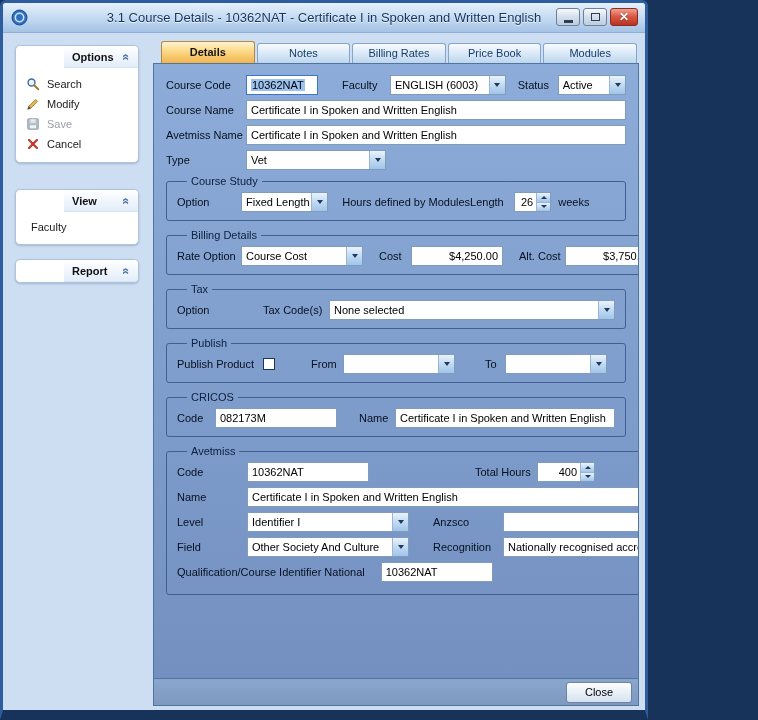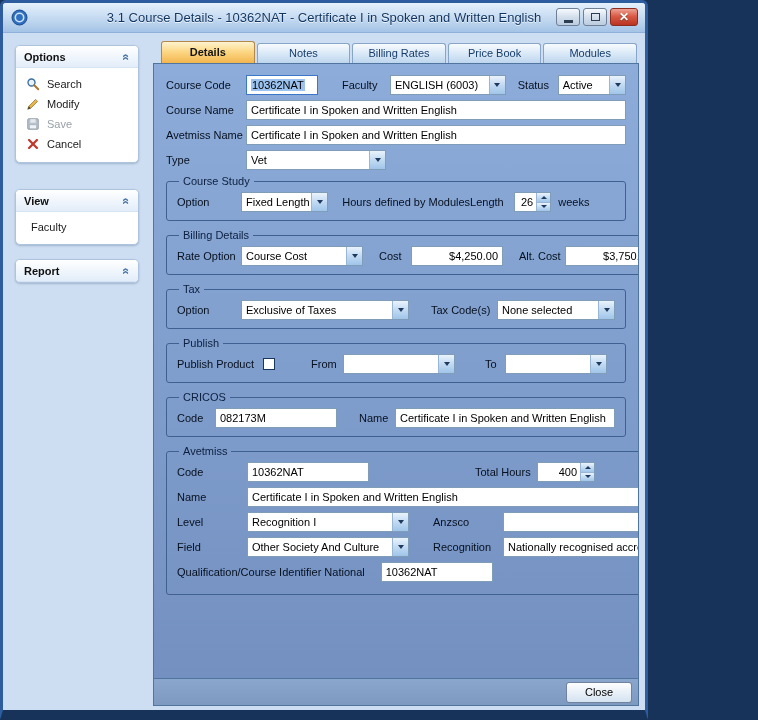--- a/index.html
+++ b/index.html
@@ -50,21 +50,21 @@
     width:124px; background:#fff; border:1px solid #aec4de; border-radius:5px;
     box-shadow:0 1px 2px rgba(30,60,100,.25); overflow:hidden;
   }
   .panel.mb-lg { margin-bottom:26px; }
   .panel.mb-sm { margin-bottom:14px; }
   .panel-h {
     display:flex; align-items:center; justify-content:space-between;
     padding:4px 8px 3px 8px;
     background:linear-gradient(#ffffff, #e2edf9);
     border-bottom:1px solid #d6e3f2;
-    font-weight:bold; color:#101010;
+    font-weight:bold; color:#101010;margin-left:48px;
   }
   .chev { display:inline-block; transform:rotate(90deg); color:#4d74a8; font-weight:bold; font-size:12px; }
   .panel-items { padding:6px 4px 8px 10px; }
   .item { display:flex; align-items:center; gap:7px; padding:3px 0; color:#1a1a1a; cursor:default; }
   .item.disabled { color:#9aa0a8; }
   .item .ic { width:14px; height:14px; flex:0 0 auto; }
   .item.noicon { padding-left:5px; }
   
   .main { flex:1; display:flex; flex-direction:column; padding:8px 6px 4px 2px; min-width:0; }
   .tabs { display:flex; align-items:flex-end; height:22px; padding-left:8px; }
@@ -110,21 +110,21 @@
   }
   .arr { width:0; height:0; border-left:3.5px solid transparent; border-right:3.5px solid transparent; border-top:4px solid #1e3a5f; }
   .spinner { display:inline-flex; height:20px; border:1px solid #7f9db9; background:#fff; overflow:hidden; }
   .spin-text { flex:1; line-height:18px; padding:0 3px; text-align:right; color:#000; }
   .spin-btns { width:14px; flex:0 0 14px; display:flex; flex-direction:column; border-left:1px solid #9ab6d6; }
   .spin-btns .sb { flex:1; display:flex; align-items:center; justify-content:center; background:linear-gradient(#eaf3fc, #a0c5ea); }
   .spin-btns .sb + .sb { border-top:1px solid #9ab6d6; }
   .tri-up { width:0; height:0; border-left:3px solid transparent; border-right:3px solid transparent; border-bottom:3.5px solid #1e3a5f; }
   .tri-dn { width:0; height:0; border-left:3px solid transparent; border-right:3px solid transparent; border-top:3.5px solid #1e3a5f; }
   fieldset.grp { border:1px solid #3f6192; border-radius:3px; margin:2px 0 8px 0; padding:5px 10px 7px 10px; }
-  .grp legend { color:#0c1f3f; padding:0 4px; margin-left:2px; }
+  .grp legend { color:#0c1f3f; padding:0 4px; margin-left:10px; }
   .grp .row:last-child { margin-bottom:1px; }
   .checkbox { width:12px; height:12px; background:#fff; border:1px solid #18365f; display:inline-block; }
   .close-btn {
     width:66px; height:21px; font-family:"Liberation Sans", sans-serif; font-size:11px; color:#000;
     background:linear-gradient(#fdfeff, #e9f0f8 50%, #d4e2f0);
     border:1px solid #71829e; border-radius:3px; cursor:default;
   }
   .flex1 { flex:1; }
 </style>
 </head>
@@ -318,26 +318,20 @@
             <input class="tbox num" style="width: 92px;" value="$4,250.00">
             <span class="lbl" style="margin-left:16px;width:46px">Alt. Cost</span>
             <input class="tbox num" style="width: 92px;" value="$3,750.00">
           </div>
         </fieldset>
 
         <fieldset class="grp">
           <legend>Tax</legend>
           <div class="row">
             <span class="lbl w64">Option</span>
-            <div class="combo" style="width:168px">
-              <span class="combo-text">Exclusive of Taxes</span>
-              <span class="combo-btn">
-                  <i class="arr"></i>
-                </span>
-            </div>
             <span class="lbl" style="margin-left:22px;width:66px">Tax Code(s)</span>
             <div class="combo flex1">
               <span class="combo-text">None selected</span>
               <span class="combo-btn">
                   <i class="arr"></i>
                 </span>
             </div>
           </div>
         </fieldset>
 
@@ -391,21 +385,21 @@
               </span>
             </div>
           </div>
           <div class="row">
             <span class="lbl w70">Name</span>
             <input class="tbox flex1" value="Certificate I in Spoken and Written English" style="">
           </div>
           <div class="row">
             <span class="lbl w70">Level</span>
             <div class="combo" style="width:162px">
-              <span class="combo-text">Recognition I</span>
+              <span class="combo-text">Identifier I</span>
               <span class="combo-btn">
                   <i class="arr"></i>
                 </span>
             </div>
             <span class="lbl" style="margin-left:24px;width:70px">Anzsco</span>
             <div class="combo" style="width:180px">
               <span class="combo-text"></span>
               <span class="combo-btn">
                   <i class="arr"></i>
                 </span>

